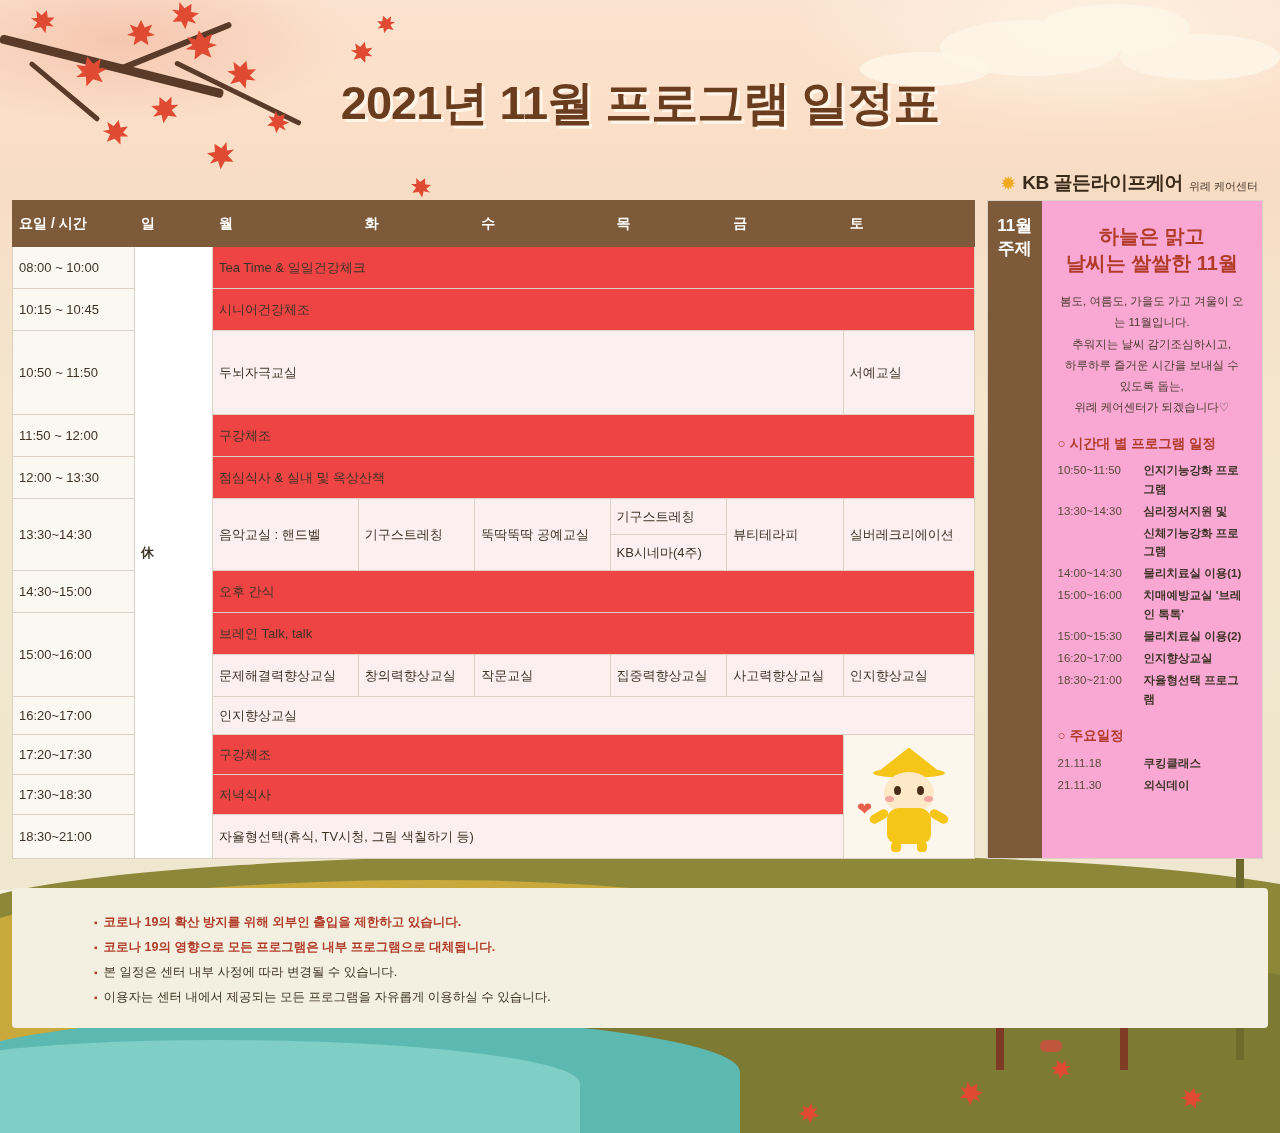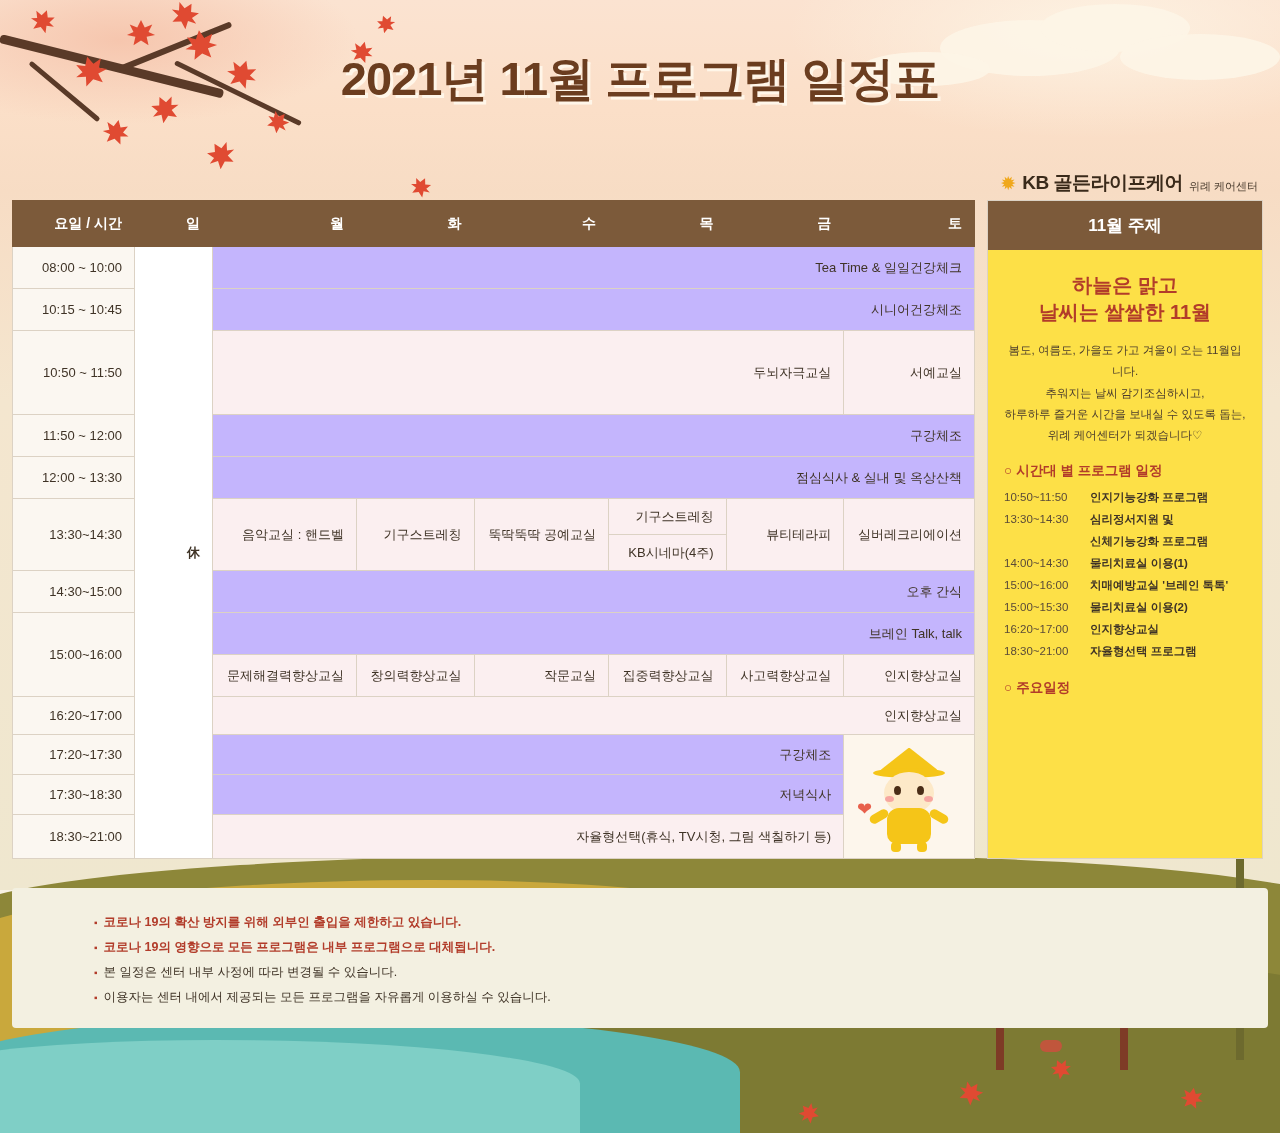--- a/index.html
+++ b/index.html
@@ -64,70 +64,70 @@
   .bench-leg { position:absolute; width:8px; height:52px; background:#7e3b26; top:1018px; }
   .person-head { position:absolute; left:1091px; top:926px; width:26px; height:28px; background:#3d3d4e; border-radius:50% 50% 45% 45%; }
   .person-face { position:absolute; left:1096px; top:938px; width:18px; height:17px; background:#f3c9a8; border-radius:50%; }
   .person-body { position:absolute; left:1070px; top:950px; width:56px; height:70px; background:#b08868; border-radius:18px 14px 6px 6px; }
   .person-legs { position:absolute; left:1046px; top:1008px; width:70px; height:16px; background:#f2f0ea; border-radius:10px; transform:rotate(8deg); }
   .person-shoe { position:absolute; left:1040px; top:1040px; width:22px; height:12px; background:#c0563c; border-radius:6px; }
   .book { position:absolute; left:1057px; top:960px; width:34px; height:24px; background:#f3f2ee; border-radius:3px; transform:rotate(-18deg); box-shadow:inset -17px 0 0 #e8653f; }
 
   
   .title {
-    position:absolute; left:0; top:48px; width:1280px; text-align:center;
+    position:absolute; left:0; top:72px; width:1280px; text-align:center;
     font-size:47px; font-weight:bold; color:#6b3d1f; letter-spacing:-1px;
     text-shadow: 3px 3px 0 #fff6e9;
     z-index:3;
   }
 
   
   .logo {
     position:absolute; right:22px; top:170px; display:flex; align-items:center; gap:6px; z-index:4;
   }
   .logo .star { color:#f0a81c; font-size:19px; line-height:1; }
   .logo .kb { color:#3a2a1a; font-weight:bold; font-size:19px; letter-spacing:-.5px; }
   .logo .sub { color:#4a3c2e; font-size:11px; align-self:flex-end; margin-bottom:2px; }
 
   
   .wrap { position:absolute; left:12px; top:200px; width:1256px; z-index:3; display:flex; gap:12px; }
 
   
   table.sched { border-collapse:collapse; width:963px; background:#fff; }
   table.sched th, table.sched td {
-    border:1px solid #dcd2c4; text-align:right; vertical-align:middle;
-    font-size:13px; color:#3f3326; padding:6px 12px;
+    border:1px solid #dcd2c4; text-align:left; vertical-align:middle;
+    font-size:13px; color:#3f3326; padding:6px 6px;
   }
   table.sched thead th {
     background:#7c5a3a; color:#fff; font-size:14px; font-weight:bold; height:46px; border-color:#7c5a3a;
   }
   td.timecol { background:#fbf7f1; font-size:13px; color:#4a3b2c; width:122px; }
   td.rest { background:#fff; color:#d03a2e; font-size:20px; font-weight:bold; width:78px; }
   td.pink { background:#fbeff0; }
-  td.plain { background:#c4b5fd; }
+  td.plain { background:#ef4444; }
   td.mascot-cell { background:#fdf6ec; padding:0; }
 
   
   .mascot { position:relative; width:100%; height:110px; }
   .m-hat { position:absolute; left:50%; margin-left:-33px; top:6px; width:66px; height:26px; background:#f5c518; border-radius:50% 50% 40% 40%; clip-path:polygon(0 100%,50% 0,100% 100%); }
   .m-hatbrim { position:absolute; left:50%; margin-left:-36px; top:26px; width:72px; height:10px; background:#f5c518; border-radius:50%; }
   .m-head { position:absolute; left:50%; margin-left:-25px; top:30px; width:50px; height:42px; background:#fde9c8; border-radius:50%; }
   .m-eye { position:absolute; top:44px; width:7px; height:9px; background:#4a2d16; border-radius:50%; }
   .m-eye.l { left:50%; margin-left:-15px; } .m-eye.r { left:50%; margin-left:8px; }
   .m-cheek { position:absolute; top:54px; width:9px; height:6px; background:#f6a6a0; border-radius:50%; }
   .m-cheek.l { left:50%; margin-left:-24px; } .m-cheek.r { left:50%; margin-left:15px; }
   .m-body { position:absolute; left:50%; margin-left:-22px; top:66px; width:44px; height:36px; background:#f5c518; border-radius:12px 12px 10px 10px; }
   .m-arm { position:absolute; top:70px; width:20px; height:9px; background:#f5c518; border-radius:5px; }
   .m-arm.l { left:50%; margin-left:-40px; transform:rotate(-30deg);} .m-arm.r { left:50%; margin-left:20px; transform:rotate(30deg);}
   .m-heart { position:absolute; left:50%; margin-left:-52px; top:56px; color:#e8604c; font-size:18px; }
   .m-leg { position:absolute; top:100px; width:10px; height:10px; background:#f5c518; border-radius:4px; }
   .m-leg.l { left:50%; margin-left:-18px; } .m-leg.r { left:50%; margin-left:8px; }
 
   
-  .panel { width:276px; background:#fde047; border:1px solid #dcd2c4; display:flex; flex-direction:column; }
+  .panel { width:276px; background:#f9a8d4; border:1px solid #dcd2c4; display:flex; flex-direction:row; }
   .panel-head { background:#7c5a3a; color:#fff; font-weight:bold; font-size:17px; text-align:center; padding:13px 0; }
   .panel-body { padding:16px 16px 10px; }
   .panel-h1 { text-align:center; font-size:20px; font-weight:bold; color:#b23c2a; line-height:1.35; margin:6px 0 14px; }
   .panel-desc { text-align:center; font-size:11.5px; color:#4a3b2c; line-height:1.85; margin-bottom:16px; }
   .sec-title { font-size:13.5px; font-weight:bold; color:#b23c2a; margin:6px 0 8px; }
   .sec-title .dot { color:#b23c2a; margin-right:4px; }
   .sch-row { display:flex; font-size:11.5px; color:#3f3326; line-height:1.65; margin-bottom:3px; }
   .sch-row .t { width:86px; color:#5a4a38; flex:none; }
   .sch-row .n { font-weight:bold; }
   .ev-row { display:flex; font-size:11.5px; color:#3f3326; line-height:1.9; }
@@ -445,20 +445,30 @@
           </div>
         <div class="sch-row">
             <span class="t">18:30~21:00</span>
             <span class="n">자율형선택 프로그램</span>
           </div>
       </div>
 
       <div class="sec-title" style="margin-top:18px">
         <span class="dot">○</span><span>주요일정</span>
       </div>
+      <div>
+        <div class="ev-row">
+            <span class="d">21.11.18</span>
+            <span class="n">쿠킹클래스</span>
+          </div>
+        <div class="ev-row">
+            <span class="d">21.11.30</span>
+            <span class="n">외식데이</span>
+          </div>
+      </div>
     </div>
 
   </div>
 </div>
 
 <div class="notes">
   <div class="note em"><span class="bullet">▪</span><span>코로나 19의 확산 방지를 위해 외부인 출입을 제한하고 있습니다.</span></div>
   <div class="note em"><span class="bullet">▪</span><span>코로나 19의 영향으로 모든 프로그램은 내부 프로그램으로 대체됩니다.</span></div>
   <div class="note"><span class="bullet">▪</span><span>본 일정은 센터 내부 사정에 따라 변경될 수 있습니다.</span></div>
   <div class="note"><span class="bullet">▪</span><span>이용자는 센터 내에서 제공되는 모든 프로그램을 자유롭게 이용하실 수 있습니다.</span></div>

